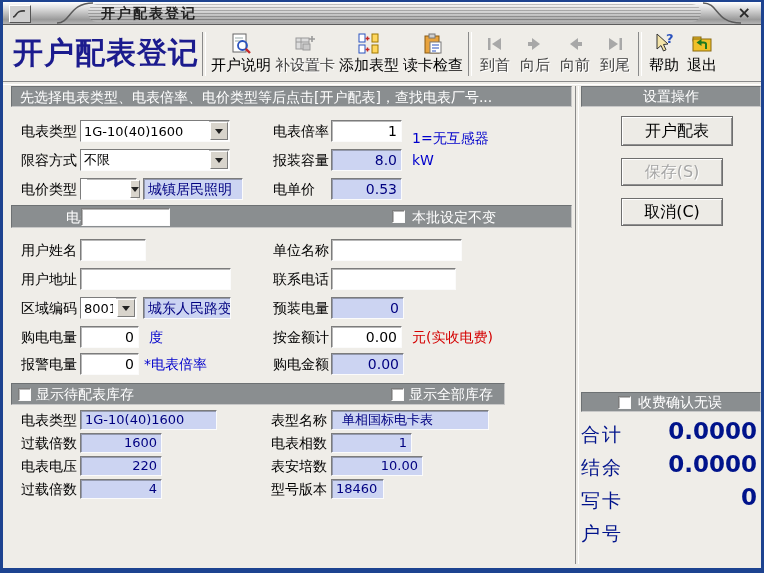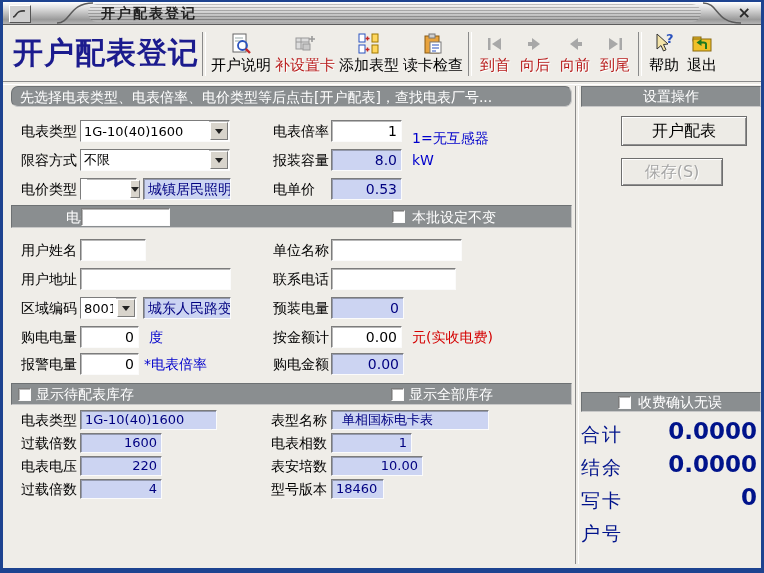--- a/index.html
+++ b/index.html
@@ -20,21 +20,21 @@
   .tb-close{position:absolute;right:10px;top:1px;font-size:16px;font-weight:bold;color:#2a2a2a;cursor:default;line-height:20px;}
   
   .toolbar{position:absolute;left:0;top:24px;width:758px;height:55px;display:flex;align-items:center;}
   .tb-underline{position:absolute;left:0;top:79px;width:758px;height:2px;border-top:1px solid #8a8a8a;border-bottom:1px solid #fff;}
   .app-title{font-size:30px;font-weight:bold;color:#1B1B8E;margin-left:10px;letter-spacing:1px;white-space:nowrap;}
   .tb-sep{width:2px;height:44px;border-left:1px solid #8a8a8a;border-right:1px solid #ffffff;margin:0 3px;}
   .tbtn{width:64px;height:50px;display:flex;flex-direction:column;align-items:center;justify-content:center;cursor:default;}
   .tbtn.narrow{width:40px;}
   .tbtn.tiny{width:38px;}
   .tbtn .tlabel{font-size:15px;color:#000;white-space:nowrap;}
-  .tbtn.disabled .tlabel{color:#b91c1c;text-shadow:1px 1px 0 #fff;}
+  .tbtn.disabled .tlabel{color:#404040;text-shadow:1px 1px 0 #fff;}
   .ticon{width:24px;height:24px;display:block;}
   
   .gbar{position:absolute;background:#8A8E90;color:#fff;font-size:14px;box-sizing:border-box;
         border-top:1px solid #6d7173;border-left:1px solid #6d7173;border-bottom:1px solid #c8c8c8;border-right:1px solid #c8c8c8;}
   .gbar .bartext{position:absolute;left:8px;top:2px;white-space:nowrap;}
   
   .lbl{position:absolute;font-size:14px;color:#000;white-space:nowrap;}
   .hint-blue{position:absolute;font-size:14px;color:#0000CC;white-space:nowrap;}
   .hint-red{position:absolute;font-size:14px;color:#D40000;white-space:nowrap;}
   .sk{border-top:1px solid #7c7c7c;border-left:1px solid #7c7c7c;border-bottom:1px solid #fbfbfb;border-right:1px solid #fbfbfb;
@@ -179,21 +179,21 @@
         <rect x="3" y="5" width="8" height="4" fill="#F0C028" stroke="#8A6A10"></rect>
         <rect x="3" y="7" width="18" height="12" fill="#F0C028" stroke="#8A6A10"></rect>
         <path d="M16,17 L16,12 Q16,10.5 13.5,10.5 L11,10.5" stroke="#1F7A1F" stroke-width="2" fill="none"></path>
         <polygon points="11.5,7 6.5,10.5 11.5,14" fill="#1F7A1F"></polygon>
       </svg>
       <span class="tlabel">退出</span>
     </div>
   </div>
   <div class="tb-underline"></div>
 
-  <div class="gbar" style="left:8px;top:84px;width:561px;height:21px;border-radius:7px;">
+  <div class="gbar" style="left:8px;top:84px;width:561px;height:21px;">
     <span class="bartext">先选择电表类型、电表倍率、电价类型等后点击[开户配表]，查找电表厂号...</span>
   </div>
 
   <div class="gbar" style="left:578px;top:84px;width:180px;height:21px;text-align:center;line-height:19px;">
     <span>设置操作</span>
   </div>
 
   <div class="vdiv"></div>
 
   <span class="lbl" style="left:18px;top:121px;">电表类型</span>
@@ -218,21 +218,21 @@
   <div class="ro num sk" style="left:328px;top:147px;width:71px;">8.0</div>
   <span class="hint-blue" style="left:409px;top:150px;">kW</span>
 
   <span class="lbl" style="left:18px;top:179px;">电价类型</span>
   <div class="combo sk" style="left:77px;top:176px;width:57px;gap:42px;">
     <input value="DJ2" style="">
     <span class="combo-btn">
         <b class="tri"></b>
       </span>
   </div>
-  <div class="ro sk" style="left:140px;top:176px;width:88px;">城镇居民照明</div>
+  <div class="ro sk" style="left:140px;top:176px;width:100px;">城镇居民照明</div>
   <span class="lbl" style="left:270px;top:179px;">电单价</span>
   <div class="ro num sk" style="left:328px;top:176px;width:71px;">0.53</div>
 
   <div class="gbar" style="left:8px;top:203px;width:561px;height:23px;">
     <span style="position:absolute;left:6px;top:3px;margin-left:48px;">电表厂号</span>
     <input class="inp sk" style="left: 69px; top: 2px; width: 89px; height: 18px;" value="">
     <span class="cb sk" style="left:380px;top:4px;"></span>
     <span class="cblabel" style="left:400px;top:3px;">本批设定不变</span>
   </div>
 
@@ -263,21 +263,21 @@
   <span class="lbl" style="left:270px;top:327px;">按金额计</span>
   <input class="inp num sk" style="left: 328px; top: 324px; width: 71px;" value="0.00">
   <span class="hint-red" style="left:409px;top:327px;">元(实收电费)</span>
 
   <span class="lbl" style="left:18px;top:354px;">报警电量</span>
   <input class="inp num sk" style="left: 77px; top: 351px; width: 59px;" value="0">
   <span class="hint-blue" style="left:141px;top:354px;">*电表倍率</span>
   <span class="lbl" style="left:270px;top:354px;">购电金额</span>
   <div class="ro num sk" style="left:328px;top:351px;width:73px;">0.00</div>
 
-  <div class="gbar" style="left:8px;top:381px;width:561px;height:22px;">
+  <div class="gbar" style="left:8px;top:381px;width:494px;height:22px;">
     <span class="cb sk" style="left:6px;top:4px;"></span>
     <span class="cblabel" style="left:24px;top:2px;">显示待配表库存</span>
     <span class="cb sk" style="left:379px;top:4px;"></span>
     <span class="cblabel" style="left:397px;top:2px;">显示全部库存</span>
   </div>
 
   <span class="lbl" style="left:18px;top:410px;">电表类型</span>
   <div class="ro small sk" style="left:77px;top:408px;width:137px;">1G-10(40)1600</div>
   <span class="lbl" style="left:268px;top:410px;">表型名称</span>
   <div class="ro small sk" style="left:328px;top:408px;width:158px;padding-left:10px;">单相国标电卡表</div>
@@ -290,22 +290,23 @@
   <span class="lbl" style="left:18px;top:456px;">电表电压</span>
   <div class="ro small num sk" style="left:77px;top:454px;width:82px;">220</div>
   <span class="lbl" style="left:268px;top:456px;">表安培数</span>
   <div class="ro small num sk" style="left:328px;top:454px;width:92px;">10.00</div>
 
   <span class="lbl" style="left:18px;top:479px;">过载倍数</span>
   <div class="ro small num sk" style="left:77px;top:477px;width:82px;">4</div>
   <span class="lbl" style="left:268px;top:479px;">型号版本</span>
   <div class="ro small sk" style="left:328px;top:477px;width:53px;">18460</div>
 
-  <button class="btn3d" style="left:618px;top:114px;width:126px;height:30px;">开户配表</button>
+  <button class="btn3d" style="left:618px;top:114px;width:112px;height:30px;">开户配表</button>
   <button class="btn3d disabled" style="left:618px;top:156px;width:102px;height:28px;" disabled="">保存(S)</button>
+  <button class="btn3d" style="left:618px;top:196px;width:102px;height:28px;">取消(C)</button>
 
   <div class="gbar" style="left:578px;top:390px;width:180px;height:20px;">
     <span class="cb sk" style="left:36px;top:3px;"></span>
     <span class="cblabel" style="left:56px;top:1px;">收费确认无误</span>
   </div>
 
   <span class="sumlbl" style="left:578px;top:420px;">合计</span>
   <span class="sumval" style="left:584px;top:416px;">0.0000</span>
 
   <span class="sumlbl" style="left:578px;top:453px;">结余</span>

